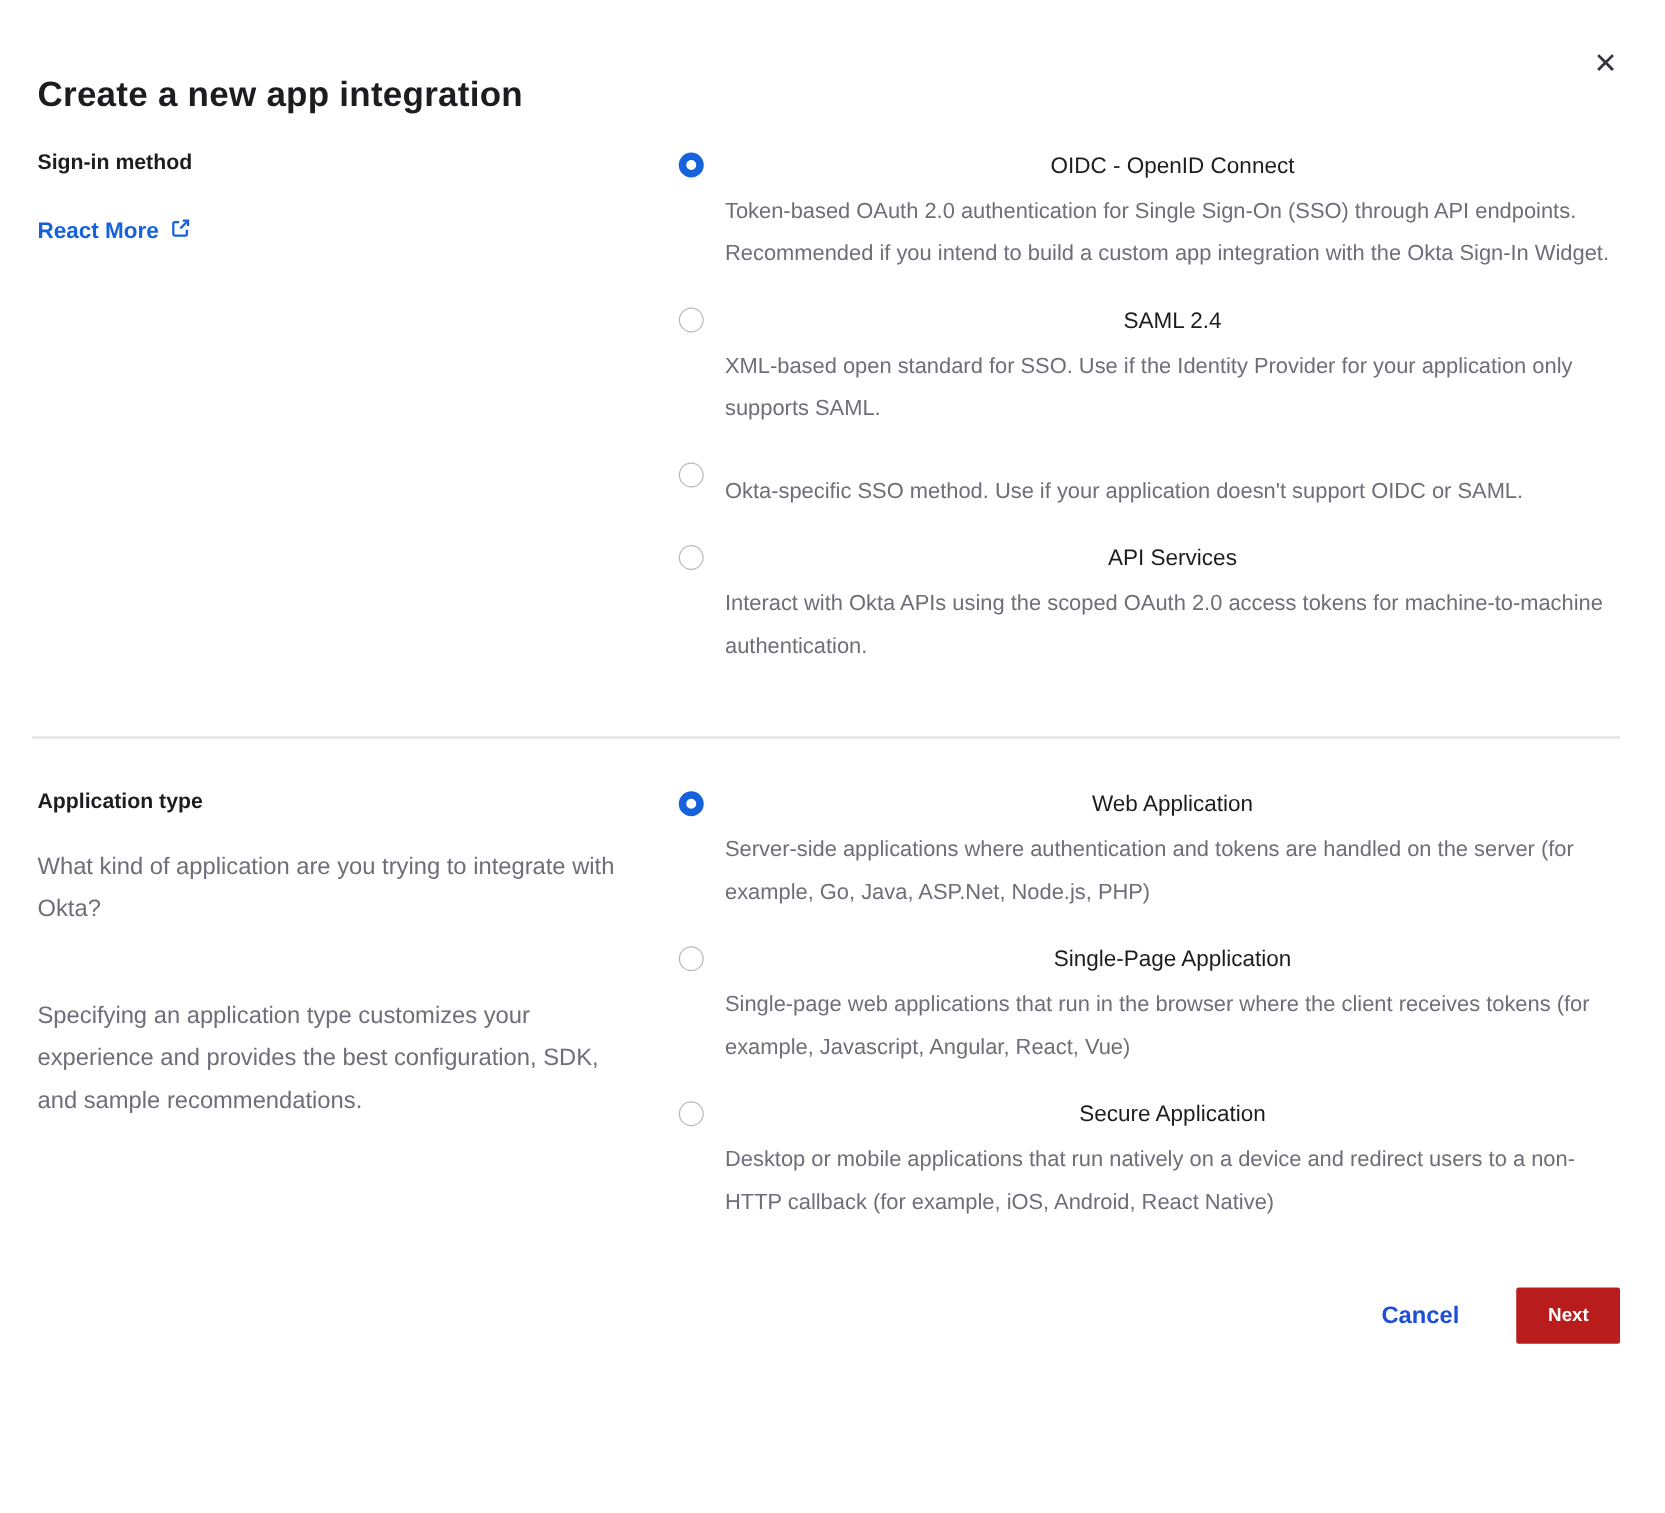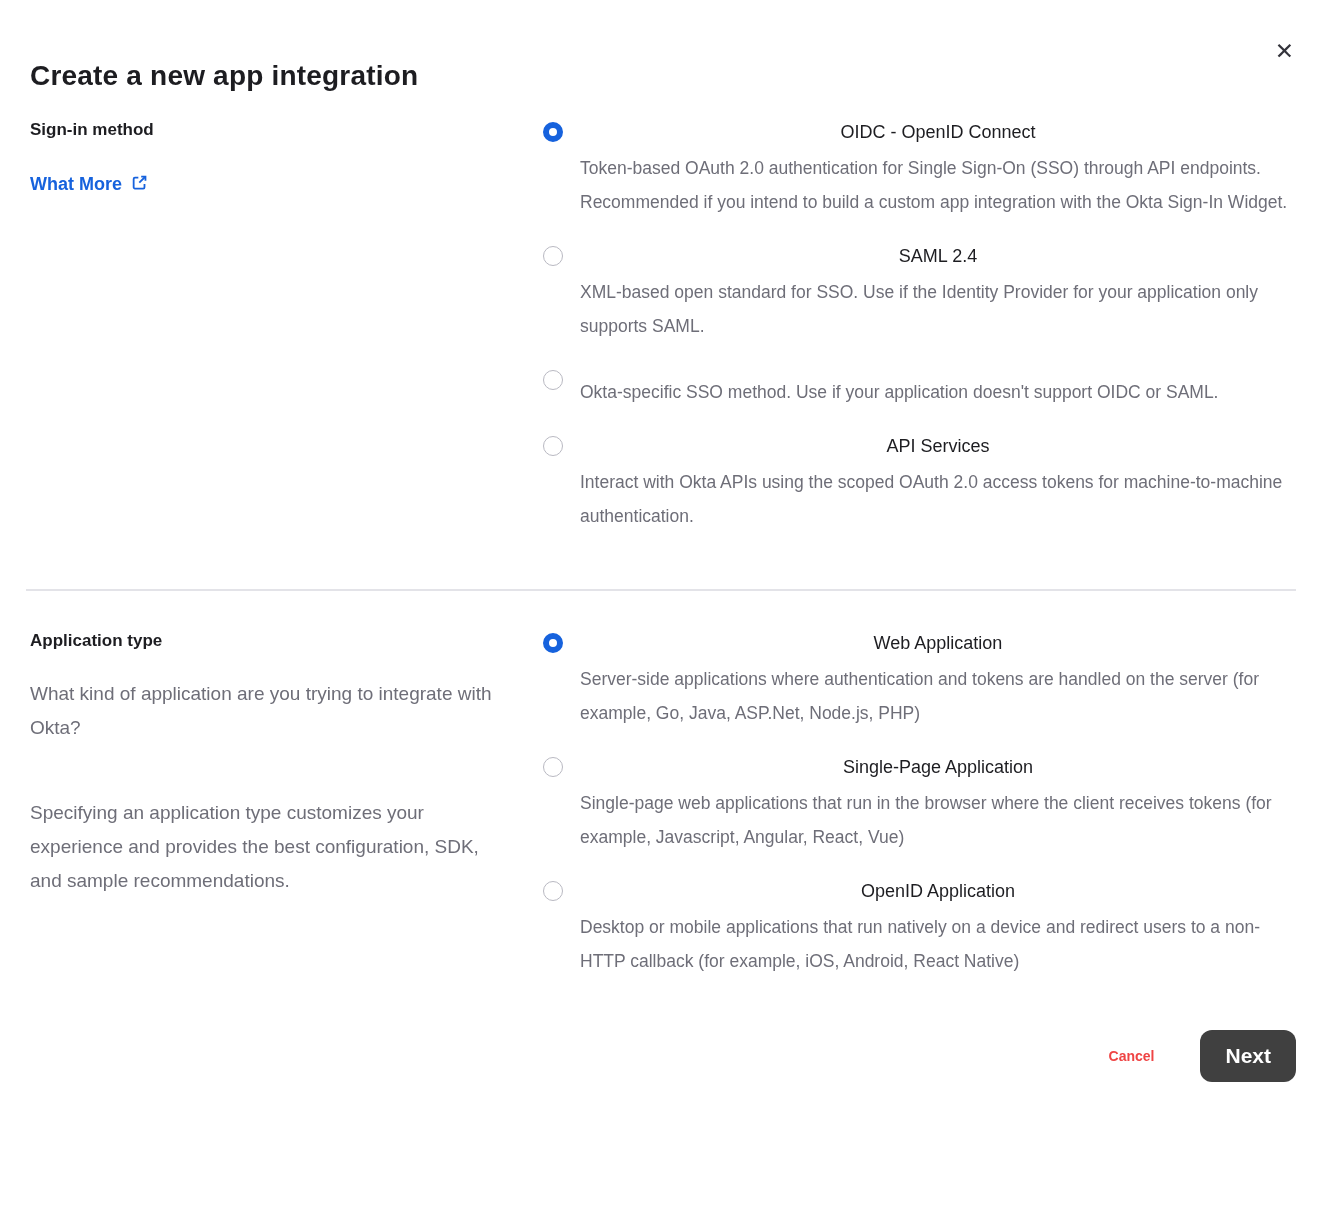--- a/index.html
+++ b/index.html
@@ -102,32 +102,32 @@
   }
   .footer {
     display: flex;
     justify-content: flex-end;
     align-items: center;
     gap: 40px;
     margin-top: 52px;
   }
   .cancel-btn {
     background: none; border: none;
-    color: #ef4444;
-    font-size: 14px;
+    color: #1d4ed8;
+    font-size: 19px;
     font-weight: 700;
     cursor: pointer;
     font-family: "Liberation Sans", sans-serif;
   }
   .next-btn {
-    background: #404040;
+    background: #b91c1c;
     border: none;
-    border-radius: 12px;
+    border-radius: 2px;
     color: #ffffff;
-    font-size: 21px;
+    font-size: 15px;
     font-weight: 700;
     padding: 14px 25px;
     cursor: pointer;
     font-family: "Liberation Sans", sans-serif;
   }
   .ext-icon { display: inline-block; margin-top: 2px; }
 </style>
 </head>
 <body>
 
@@ -136,21 +136,21 @@
   <button class="close-btn">
     <span>✕</span>
   </button>
 
   <h1 class="title">Create a new app integration</h1>
 
   <div class="section section-signin">
     <div class="left-col">
       <div class="left-label">Sign-in method</div>
       <a class="learn-more">
-        <span>What More</span>
+        <span>React More</span>
         <span class="ext-icon">
           <svg width="17" height="17" viewBox="0 0 16 16" fill="none">
             <path d="M12.7 9.3v3.2a1.2 1.2 0 0 1-1.2 1.2H3.7a1.2 1.2 0 0 1-1.2-1.2V4.7a1.2 1.2 0 0 1 1.2-1.2h3.2" stroke="#1662dd" stroke-width="1.7"></path>
             <path d="M9.6 2.4h4v4" stroke="#1662dd" stroke-width="1.7"></path>
             <path d="M13.4 2.6L7.8 8.2" stroke="#1662dd" stroke-width="1.7"></path>
           </svg>
         </span>
       </a>
     </div>
     <div>
@@ -211,21 +211,21 @@
         <span class="radio"></span>
         <div class="option-body">
           <div class="option-label">Single-Page Application</div>
           <div class="option-desc">Single-page web applications that run in the browser where the client receives tokens (for example, Javascript, Angular, React, Vue)</div>
         </div>
       </div>
 
       <div class="option">
         <span class="radio"></span>
         <div class="option-body">
-          <div class="option-label">OpenID Application</div>
+          <div class="option-label">Secure Application</div>
           <div class="option-desc">Desktop or mobile applications that run natively on a device and redirect users to a non-HTTP callback (for example, iOS, Android, React Native)</div>
         </div>
       </div>
 
     </div>
   </div>
 
   <div class="footer">
     <button class="cancel-btn">Cancel</button>
     <button class="next-btn">Next</button>

